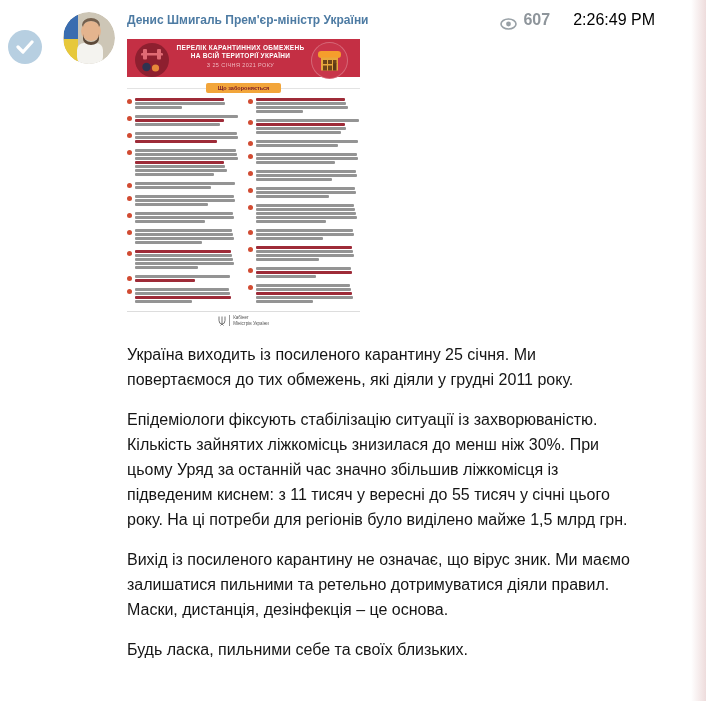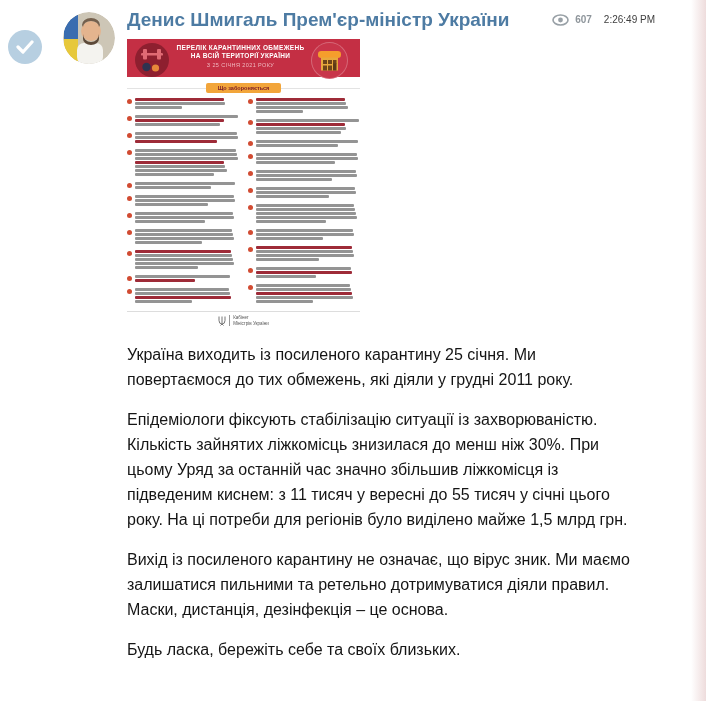--- a/index.html
+++ b/index.html
@@ -11,24 +11,24 @@
   .bg-strip{position:absolute;top:0;right:0;bottom:0;width:15px;
     background:linear-gradient(to right,#ffffff,#eedcdc);}
   
   .sel-circle{position:absolute;left:8px;top:30px;width:34px;height:34px;border-radius:50%;
     background:#b7cfe1;display:flex;align-items:center;justify-content:center;}
   
   .avatar{position:absolute;left:63px;top:12px;width:52px;height:52px;border-radius:50%;overflow:hidden;}
   
   .msg{position:absolute;left:127px;top:10px;width:528px;}
   .msg-header{display:flex;justify-content:space-between;align-items:flex-start;height:22px;}
-  .sender{color:#4d7ba3;font-weight:bold;font-size:19px;line-height:20px;cursor:pointer;}
-  .meta{display:flex;align-items:center;gap:6px;color:#9aa0a6;font-size:10px;line-height:20px;}
+  .sender{color:#4d7ba3;font-weight:bold;font-size:12px;line-height:20px;cursor:pointer;}
+  .meta{display:flex;align-items:flex-end;gap:6px;color:#9aa0a6;font-size:16px;line-height:20px;}
   .views{font-weight:bold;color:#8e959b;}
-  .time{color:#404040;margin-left:6px;}
+  .time{color:#000000;margin-left:17px;}
   
   .info{width:233px;margin-top:4px;position:relative;height:296px;overflow:hidden;cursor:pointer;}
   .ig-band{position:relative;margin-top:3px;height:38px;background:#c42f44;}
   .ig-circle-left{position:absolute;left:8px;top:4px;width:34px;height:34px;border-radius:50%;
     background:#8e1f2f;z-index:2;}
   .ig-circle-right{position:absolute;right:12px;top:3px;width:37px;height:37px;border-radius:50%;
     background:#c8354a;box-shadow:0 0 0 1px rgba(255,255,255,.25) inset;z-index:2;}
   .ig-titles{position:absolute;left:46px;right:52px;top:5px;text-align:center;color:#fff;}
   .ig-title{font-size:6.5px;font-weight:bold;line-height:8px;letter-spacing:.3px;}
   .ig-date{font-size:5.5px;color:#f0b9c0;margin-top:2px;letter-spacing:.4px;}
@@ -332,16 +332,16 @@
           <div>Кабінет</div>
           <div>Міністрів України</div>
         </div>
       </div>
     </div>
 
     <div class="msg-text">
       <p>Україна виходить із посиленого карантину 25 січня. Ми повертаємося до тих обмежень, які діяли у грудні 2011 року.</p>
       <p>Епідеміологи фіксують стабілізацію ситуації із захворюваністю. Кількість зайнятих ліжкомісць знизилася до менш ніж 30%. При цьому Уряд за останній час значно збільшив ліжкомісця із підведеним киснем: з 11 тисяч у вересні до 55 тисяч у січні цього року. На ці потреби для регіонів було виділено майже 1,5 млрд грн.</p>
       <p>Вихід із посиленого карантину не означає, що вірус зник. Ми маємо залишатися пильними та ретельно дотримуватися діяли правил. Маски, дистанція, дезінфекція – це основа.</p>
-      <p>Будь ласка, бережіть себе та своїх близьких.</p>
+      <p>Будь ласка, пильними себе та своїх близьких.</p>
     </div>
   </div>
 </div>
 
 </body></html>

